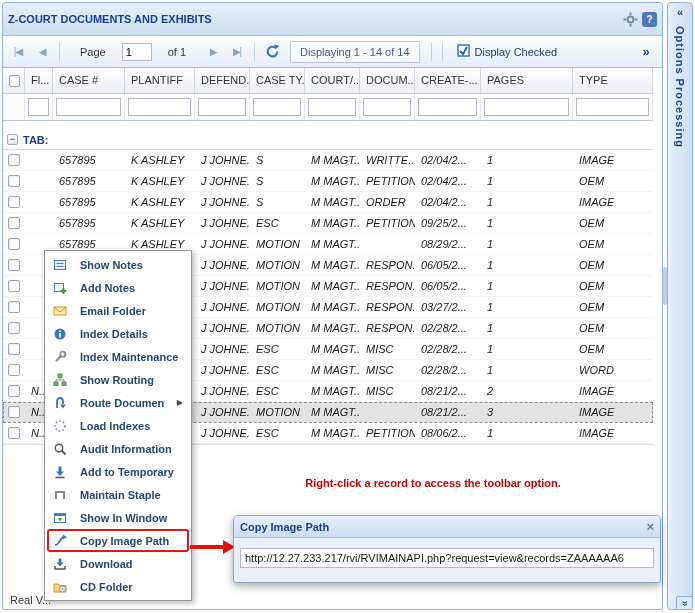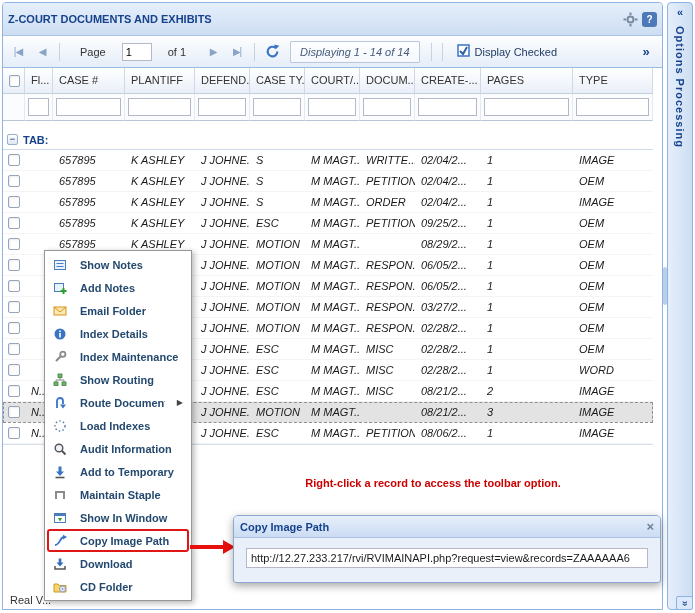--- a/index.html
+++ b/index.html
@@ -32,21 +32,21 @@
   .tb-btn {
     height: 22px; min-width: 22px; display: flex; align-items: center; justify-content: center;
     border: 1px solid transparent; border-radius: 3px; cursor: pointer; color: #8aa4c6;
     font-size: 10px; letter-spacing: -1px; white-space: nowrap;
   }
   .tb-label { color: #333; margin: 0 14px; white-space: nowrap; }
   .page-input { width: 30px; height: 18px; border: 1px solid #b5b8c8; font-size: 11px; padding: 0 3px; font-family: "Liberation Sans", sans-serif; }
   .tb-sep { width: 1px; height: 18px; background: #c6d2e2; margin: 0 4px; flex: 0 0 1px; }
   .displaying-box {
     border: 1px solid #b9c8dc; border-radius: 1px; padding: 4px 9px; color: #44597a;
-    background: rgba(255,255,255,.55); margin: 0 5px; white-space: nowrap; font-style: italic;
+    background: rgba(255,255,255,.55); margin: 0 5px; white-space: nowrap;
   }
   .tb-labelbtn {
     display: flex; align-items: center; gap: 5px; padding: 0 7px; height: 23px;
     border: 1px solid transparent; border-radius: 3px; color: #1f3c63; cursor: pointer; white-space: nowrap;
   }
   .overflow-btn { margin-left: auto; color: #15428b; font-weight: bold; font-size: 13px; letter-spacing: 0; padding-right: 2px; cursor: pointer; }
 
   
   .grid-area { flex: 1; position: relative; overflow: hidden; background: #fff; }
   .grid-cols { display: grid; grid-template-columns: 22px 28px 72px 70px 55px 55px 55px 55px 66px 92px 80px; width: 650px; }
@@ -126,21 +126,21 @@
   .popup {
     position: absolute; left: 233px; top: 515px; width: 428px; height: 68px; z-index: 30;
     border: 1px solid #89a9d1; border-radius: 5px 5px 3px 3px; background: #e9f0fa;
     box-shadow: 0 3px 9px rgba(0,0,0,.35); overflow: hidden;
   }
   .popup-title {
     height: 22px; display: flex; align-items: center; padding: 0 6px; font-weight: bold;
     color: #15428b; background: linear-gradient(#e6effc, #cbdcf2); border-bottom: 1px solid #aac4e6;
   }
   .popup-close { margin-left: auto; color: #6e8096; font-weight: bold; font-size: 13px; cursor: pointer; }
-  .popup-body { padding: 10px 12px; }
+  .popup-body { padding: 10px 6px; }
   .popup-body input {
     width: 100%; height: 20px; border: 1px solid #b5b8c8; font-size: 11px; padding: 2px 4px;
     color: #1a1a1a; background: #fff; font-family: "Liberation Sans", sans-serif;
   }
 </style>
 </head>
 <body>
 
 <div class="screen">
 

